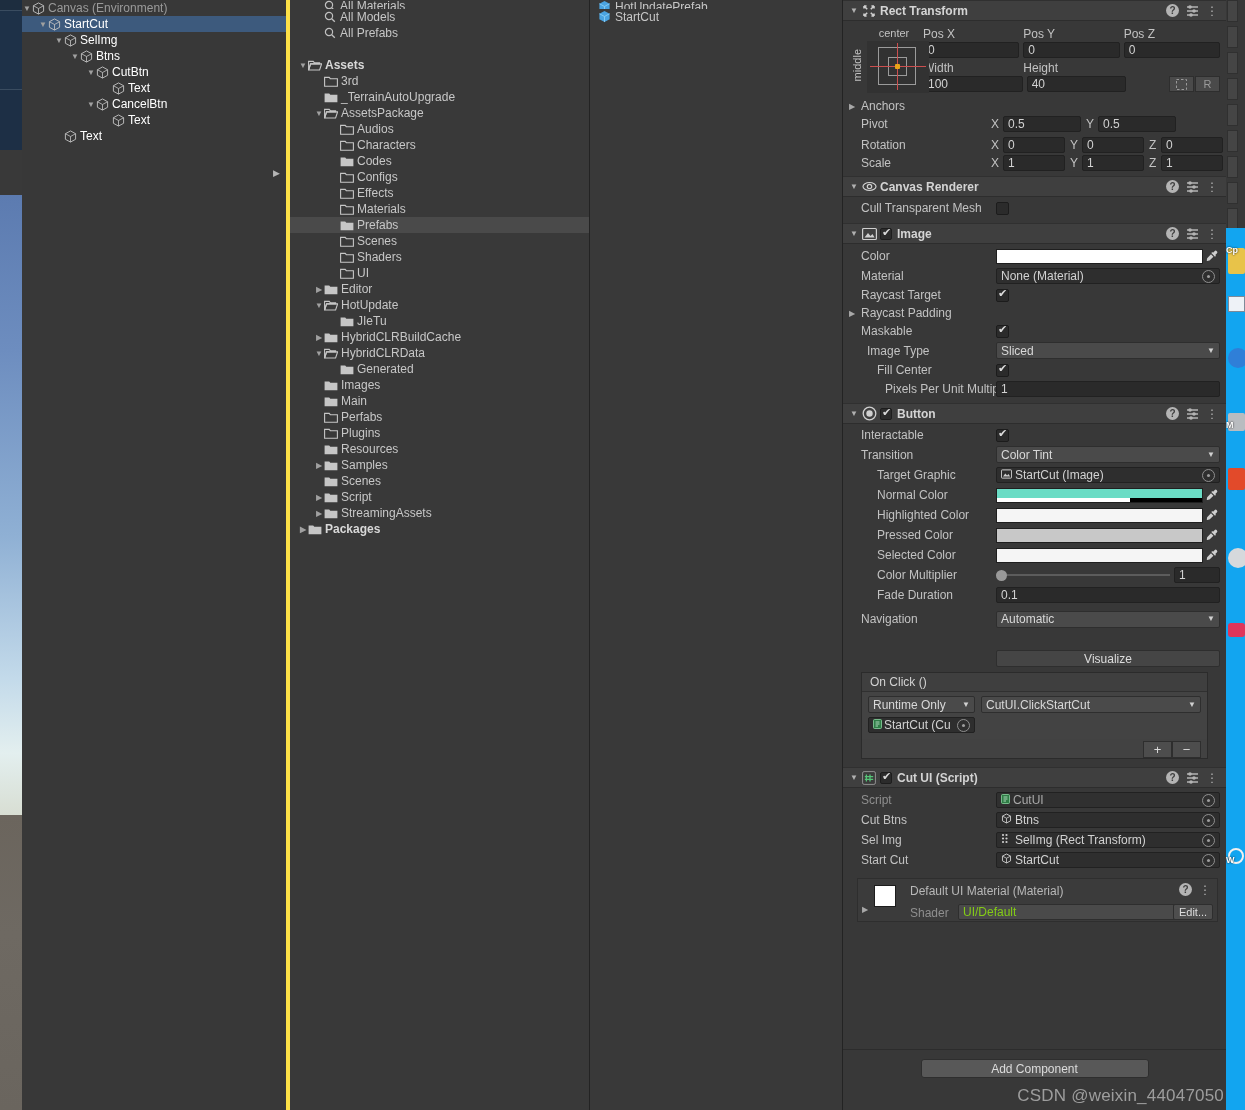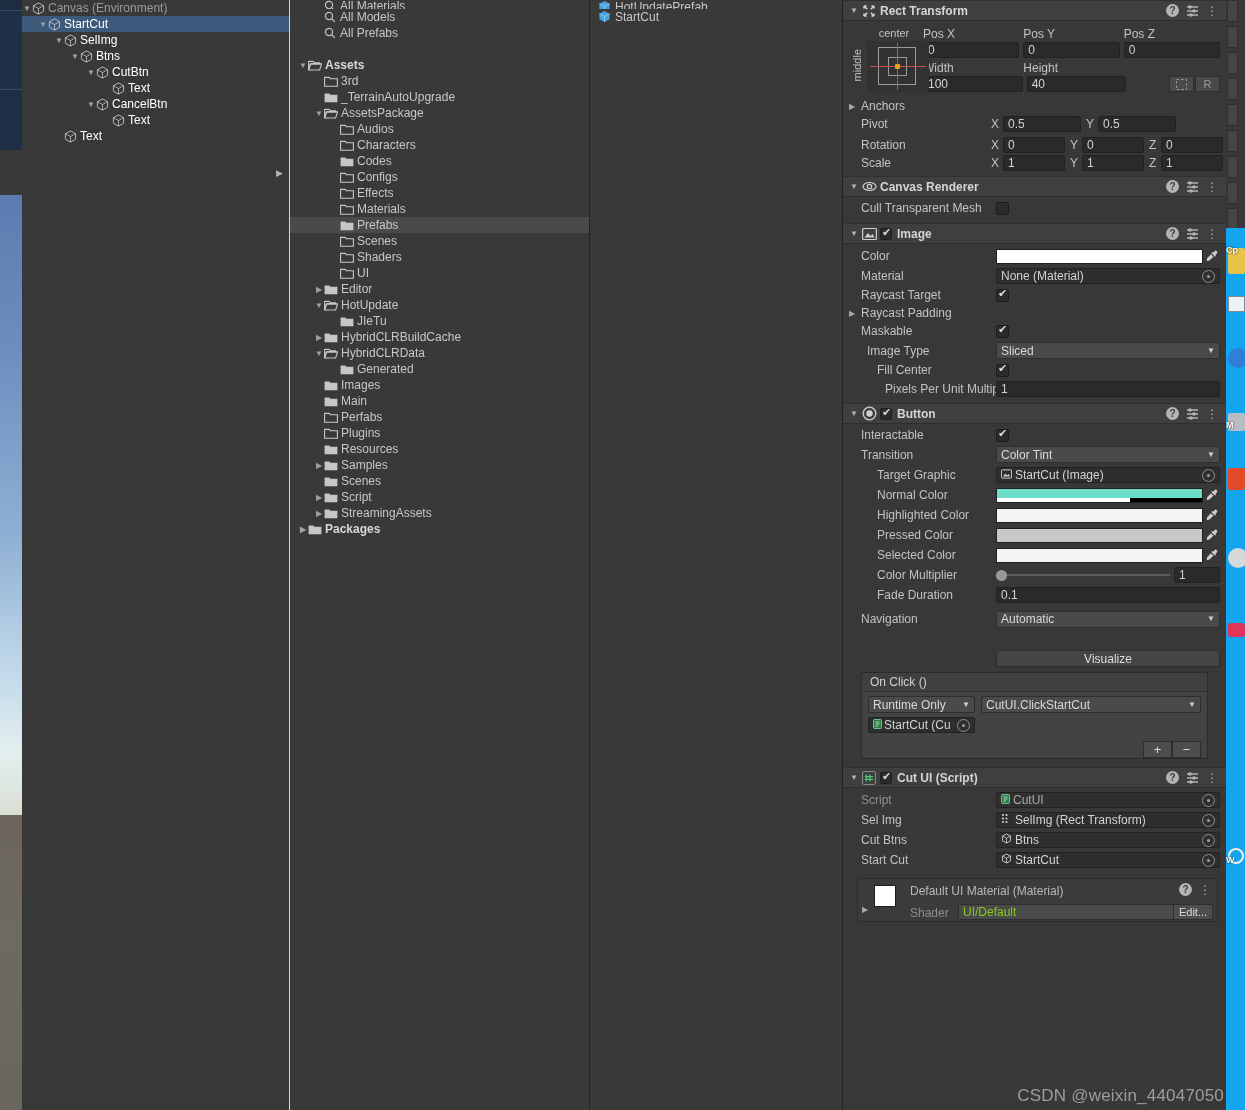--- a/index.html
+++ b/index.html
@@ -23,21 +23,21 @@
   .scene-dots i { display:block; width:3px; height:3px; background:#c0c0c0; margin-bottom:3px; border-radius:1px; }
   .scene-drop { position:absolute; left:4px; top:180px; width:14px; height:11px; }
   .scene-drop:before { content:""; position:absolute; left:0; top:0; width:1px; height:11px; background:#9a9a9a; }
   .scene-drop:after { content:""; position:absolute; left:4px; top:3px; border-left:6px solid transparent; border-right:6px solid transparent; border-top:6px solid #c9c9c9; }
   .scene-sky { position:absolute; left:0; top:195px; width:22px; height:620px;
     background: linear-gradient(to bottom, #5c7bb0 0%, #6d8dbf 25%, #8fb0d4 55%, #c3daea 78%, #e3efef 90%, #d8ded3 100%); }
   .scene-ground { position:absolute; left:0; top:815px; width:22px; height:295px;
     background: linear-gradient(to bottom, #6b655d 0%, #6e6962 40%, #6a655e 100%); }
 
   
-  .hierarchy { position:absolute; left:22px; top:0; width:268px; height:1110px; background:#383838; border-right:1px solid #fde047; }
+  .hierarchy { position:absolute; left:22px; top:0; width:268px; height:1110px; background:#383838; border-right:4px solid #fde047; }
   .h-row { position:relative; height:16px; line-height:16px; white-space:nowrap; font-size:12px; }
   .h-row.selected { background:#3d5a7d; }
   .h-row.selected .h-label { color:#ffffff; }
   .h-label { color:#ffffff; }
   .h-label.dim { color:#9a9a9a; }
   .tri { display:inline-block; width:10px; text-align:center; color:#a0a0a0; font-size:8px; vertical-align:middle; }
   .tri.empty { color: transparent; }
   .cube { display:inline-block; width:13px; height:12px; vertical-align:-2px; margin-right:3px; position:relative; }
   .cube svg { display:block; }
   .h-right-arrow { position:absolute; right:6px; top:168px; color:#b5b5b5; font-size:9px; }
@@ -709,50 +709,50 @@
             <svg width="9" height="10" viewBox="0 0 9 10">
                 <rect x="0.5" y="0.5" width="8" height="9" rx="1" fill="#2f7d46" stroke="#8ad6a0" stroke-width="0.8"></rect>
                 <path d="M2.5 3h4M2.5 5h4M2.5 7h2.5" stroke="#cdf0d8" stroke-width="0.8"></path>
               </svg>
           </span>
           <span style="color:#a8a8a8;">CutUI</span>
           <span class="objpick"></span>
         </div>
       </div>
       <div class="row" style="padding-left:18px;height:20px;">
+        <span class="lbl" style="width:135px;">Cut Btns</span>
+        <div class="field obj" style="flex:1;margin-right:6px;">
+          <span style="margin-right:3px;">
+            <svg width="11" height="11" viewBox="0 0 12 12">
+                <path d="M6 1.1 10.4 3.4v5.2L6 10.9 1.6 8.6V3.4Z" fill="none" stroke="#cfcfcf" stroke-width="1"></path>
+                <path d="M1.6 3.4 6 5.7l4.4-2.3M6 5.7v5.2" stroke="#cfcfcf" stroke-width="0.9" fill="none"></path>
+              </svg>
+          </span>
+          <span>Btns</span>
+          <span class="objpick"></span>
+        </div>
+      </div>
+      <div class="row" style="padding-left:18px;height:20px;">
         <span class="lbl" style="width:135px;">Sel Img</span>
         <div class="field obj" style="flex:1;margin-right:6px;">
           <span style="margin-right:3px;">
             <svg width="11" height="11" viewBox="0 0 11 11">
                 <circle cx="2" cy="2" r="1.1" fill="#cfcfcf"></circle>
                 <circle cx="2" cy="5.5" r="1.1" fill="#cfcfcf"></circle>
                 <circle cx="2" cy="9" r="1.1" fill="#cfcfcf"></circle>
                 <circle cx="5.5" cy="2" r="1.1" fill="#cfcfcf"></circle>
                 <circle cx="5.5" cy="5.5" r="1.1" fill="#cfcfcf"></circle>
                 <circle cx="5.5" cy="9" r="1.1" fill="#cfcfcf"></circle>
               </svg>
           </span>
           <span>SelImg (Rect Transform)</span>
           <span class="objpick"></span>
         </div>
       </div>
       <div class="row" style="padding-left:18px;height:20px;">
-        <span class="lbl" style="width:135px;">Cut Btns</span>
-        <div class="field obj" style="flex:1;margin-right:6px;">
-          <span style="margin-right:3px;">
-            <svg width="11" height="11" viewBox="0 0 12 12">
-                <path d="M6 1.1 10.4 3.4v5.2L6 10.9 1.6 8.6V3.4Z" fill="none" stroke="#cfcfcf" stroke-width="1"></path>
-                <path d="M1.6 3.4 6 5.7l4.4-2.3M6 5.7v5.2" stroke="#cfcfcf" stroke-width="0.9" fill="none"></path>
-              </svg>
-          </span>
-          <span>Btns</span>
-          <span class="objpick"></span>
-        </div>
-      </div>
-      <div class="row" style="padding-left:18px;height:20px;">
         <span class="lbl" style="width:135px;">Start Cut</span>
         <div class="field obj" style="flex:1;margin-right:6px;">
           <span style="margin-right:3px;">
             <svg width="11" height="11" viewBox="0 0 12 12">
                 <path d="M6 1.1 10.4 3.4v5.2L6 10.9 1.6 8.6V3.4Z" fill="none" stroke="#cfcfcf" stroke-width="1"></path>
                 <path d="M1.6 3.4 6 5.7l4.4-2.3M6 5.7v5.2" stroke="#cfcfcf" stroke-width="0.9" fill="none"></path>
               </svg>
           </span>
           <span>StartCut</span>
           <span class="objpick"></span>
@@ -770,20 +770,23 @@
       <div class="mat-arrow">▶</div>
       <div class="mat-shader-lbl">Shader</div>
       <div class="mat-shader-dd dropdown" style="background:#4a4a4a;">
         <span style="color:#84cc16;">UI/Default</span>
         <span class="caret">▼</span>
       </div>
       <div class="mat-edit">Edit...</div>
     </div>
 
     <div class="footer-bar">
+      <div style="border-top:1px solid #2c2c2c;padding-top:9px;">
+        <div class="addcomp">Add Component</div>
+      </div>
       <div class="watermark" style="margin-top:8px;padding-bottom:4px;">CSDN @weixin_44047050</div>
     </div>
   </div>
 
   <div class="edge-strip"></div>
   <div class="edge-scroll">
     <i></i>
       <i></i>
       <i></i>
       <i></i>

